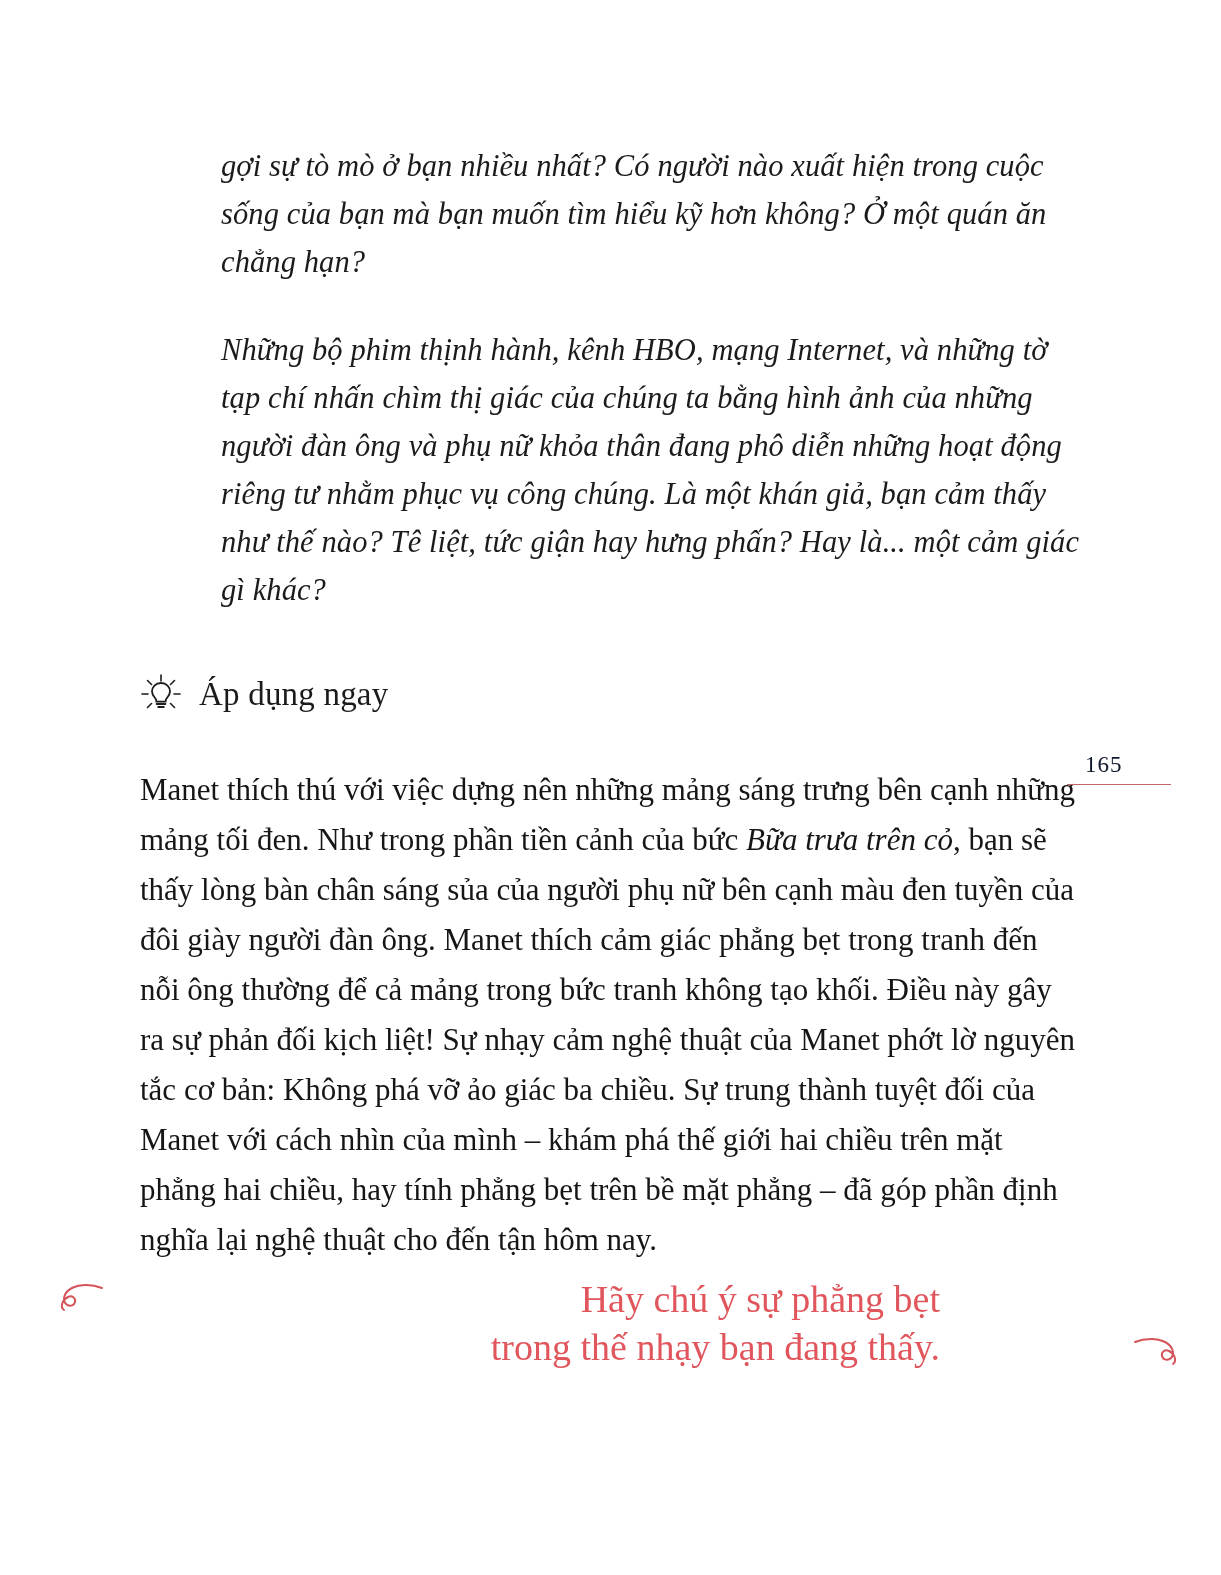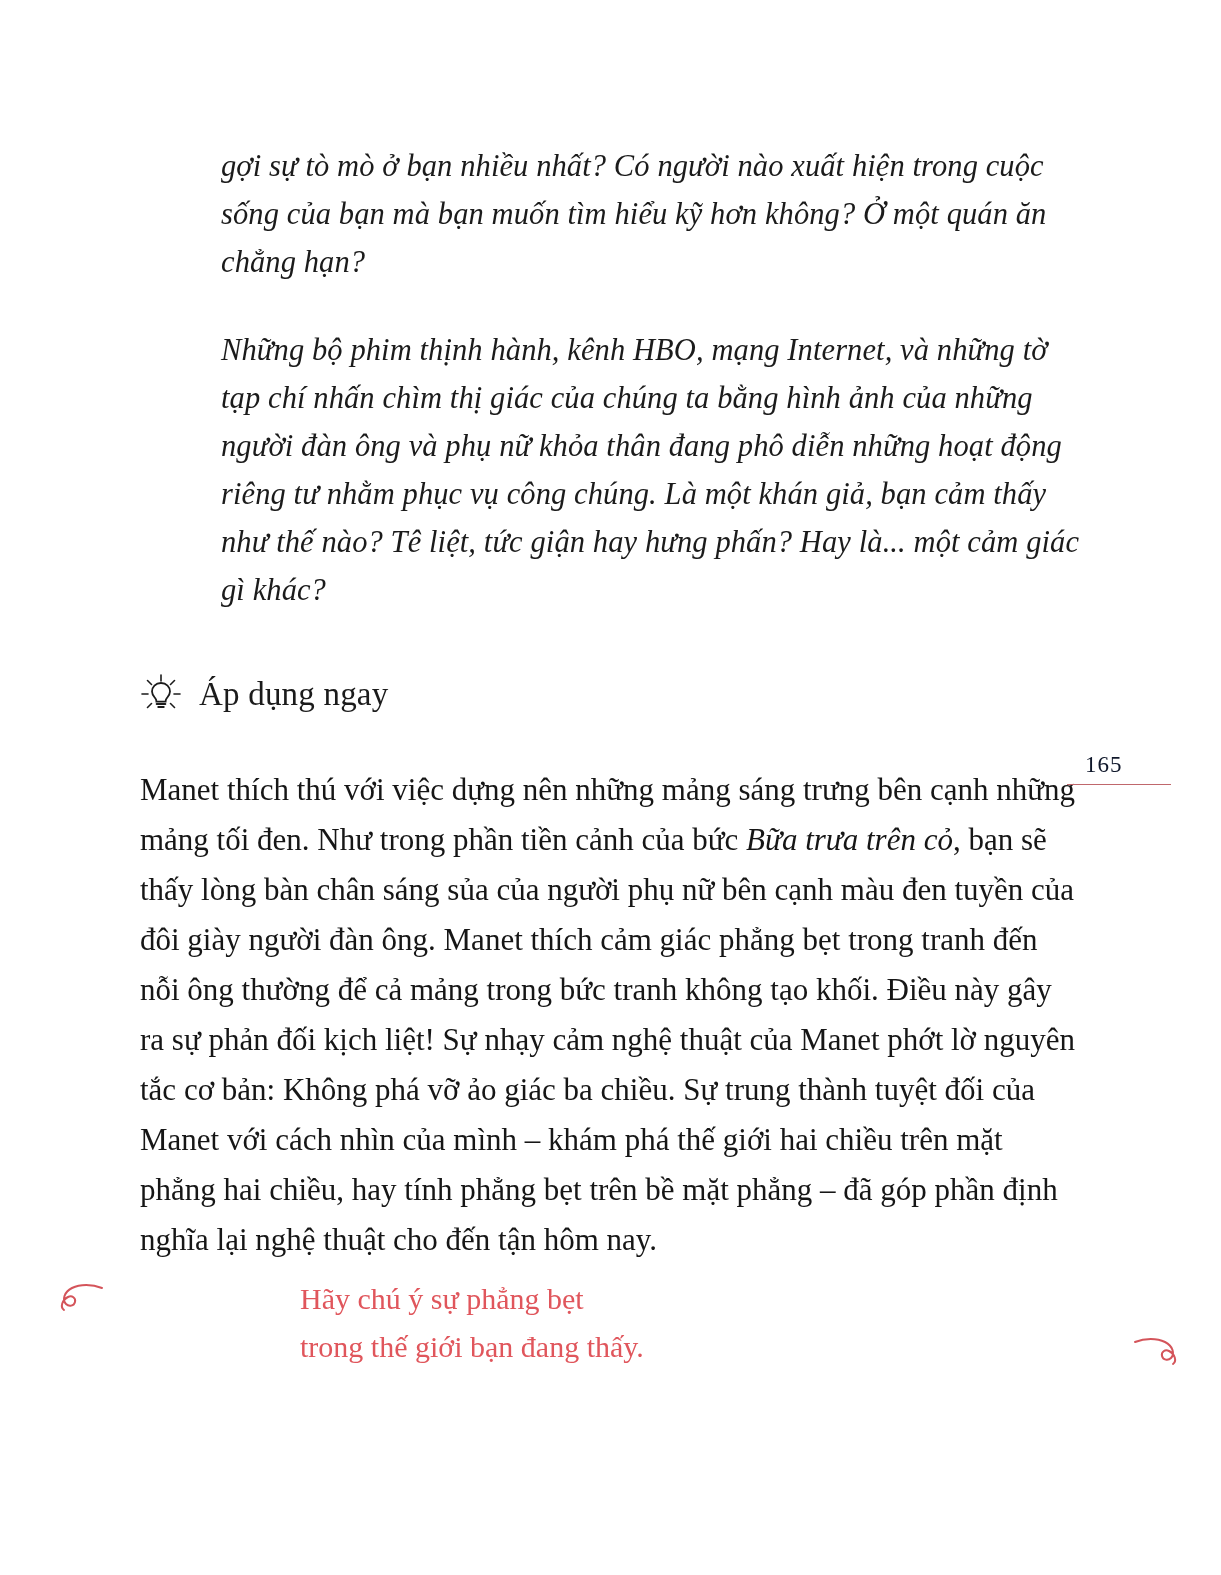--- a/index.html
+++ b/index.html
@@ -94,23 +94,23 @@
     width: 104px;
     margin-left: 0;
   }
 
   
   .pullquote {
     position: absolute;
     left: 300px;
     top: 1275px;
     width: 640px;
-    text-align: left;
+    text-align: right;
     color: #e0565c;
-    font-size: 30px;
+    font-size: 38px;
     line-height: 48px;
   }
   .pullquote .line {
     position: relative;
     display: block;
   }
   .pq-orn-left {
     position: absolute;
     left: 52px;
     top: 1282px;
@@ -163,21 +163,21 @@
     <p class="body-para"><span>Manet thích thú với việc dựng nên những mảng sáng trưng bên cạnh những mảng tối đen. Như trong phần tiền cảnh của bức </span><i>Bữa trưa trên cỏ</i><span>, bạn sẽ thấy lòng bàn chân sáng sủa của người phụ nữ bên cạnh màu đen tuyền của đôi giày người đàn ông. Manet thích cảm giác phẳng bẹt trong tranh đến nỗi ông thường để cả mảng trong bức tranh không tạo khối. Điều này gây ra sự phản đối kịch liệt! Sự nhạy cảm nghệ thuật của Manet phớt lờ nguyên tắc cơ bản: Không phá vỡ ảo giác ba chiều. Sự trung thành tuyệt đối của Manet với cách nhìn của mình – khám phá thế giới hai chiều trên mặt phẳng hai chiều, hay tính phẳng bẹt trên bề mặt phẳng – đã góp phần định nghĩa lại nghệ thuật cho đến tận hôm nay.</span></p>
   </div>
 
   <div class="page-number-wrap">
     <span class="page-number">165</span>
     <div class="page-number-rule"></div>
   </div>
 
   <div class="pullquote">
     <span class="line">Hãy chú ý sự phẳng bẹt</span>
-    <span class="line">trong thế giới bạn đang thấy.</span>
+    <span class="line">trong thế nhạy bạn đang thấy.</span>
   </div>
 
   <span class="pq-orn-left">
     <svg class="orn-svg" width="52" height="30" viewBox="0 0 52 30">
       <path d="M50 6 C40 2 28 2 20 6 C12 10 10 18 14 22 C17 25 22 24 23 20 C24 16 20 13 16 15 C10 18 8 25 12 28" fill="none" stroke="#d4545a" stroke-width="2" stroke-linecap="round"></path>
     </svg>
   </span>
 
   <span class="pq-orn-right">
     <svg class="orn-svg" width="52" height="30" viewBox="0 0 52 30">

